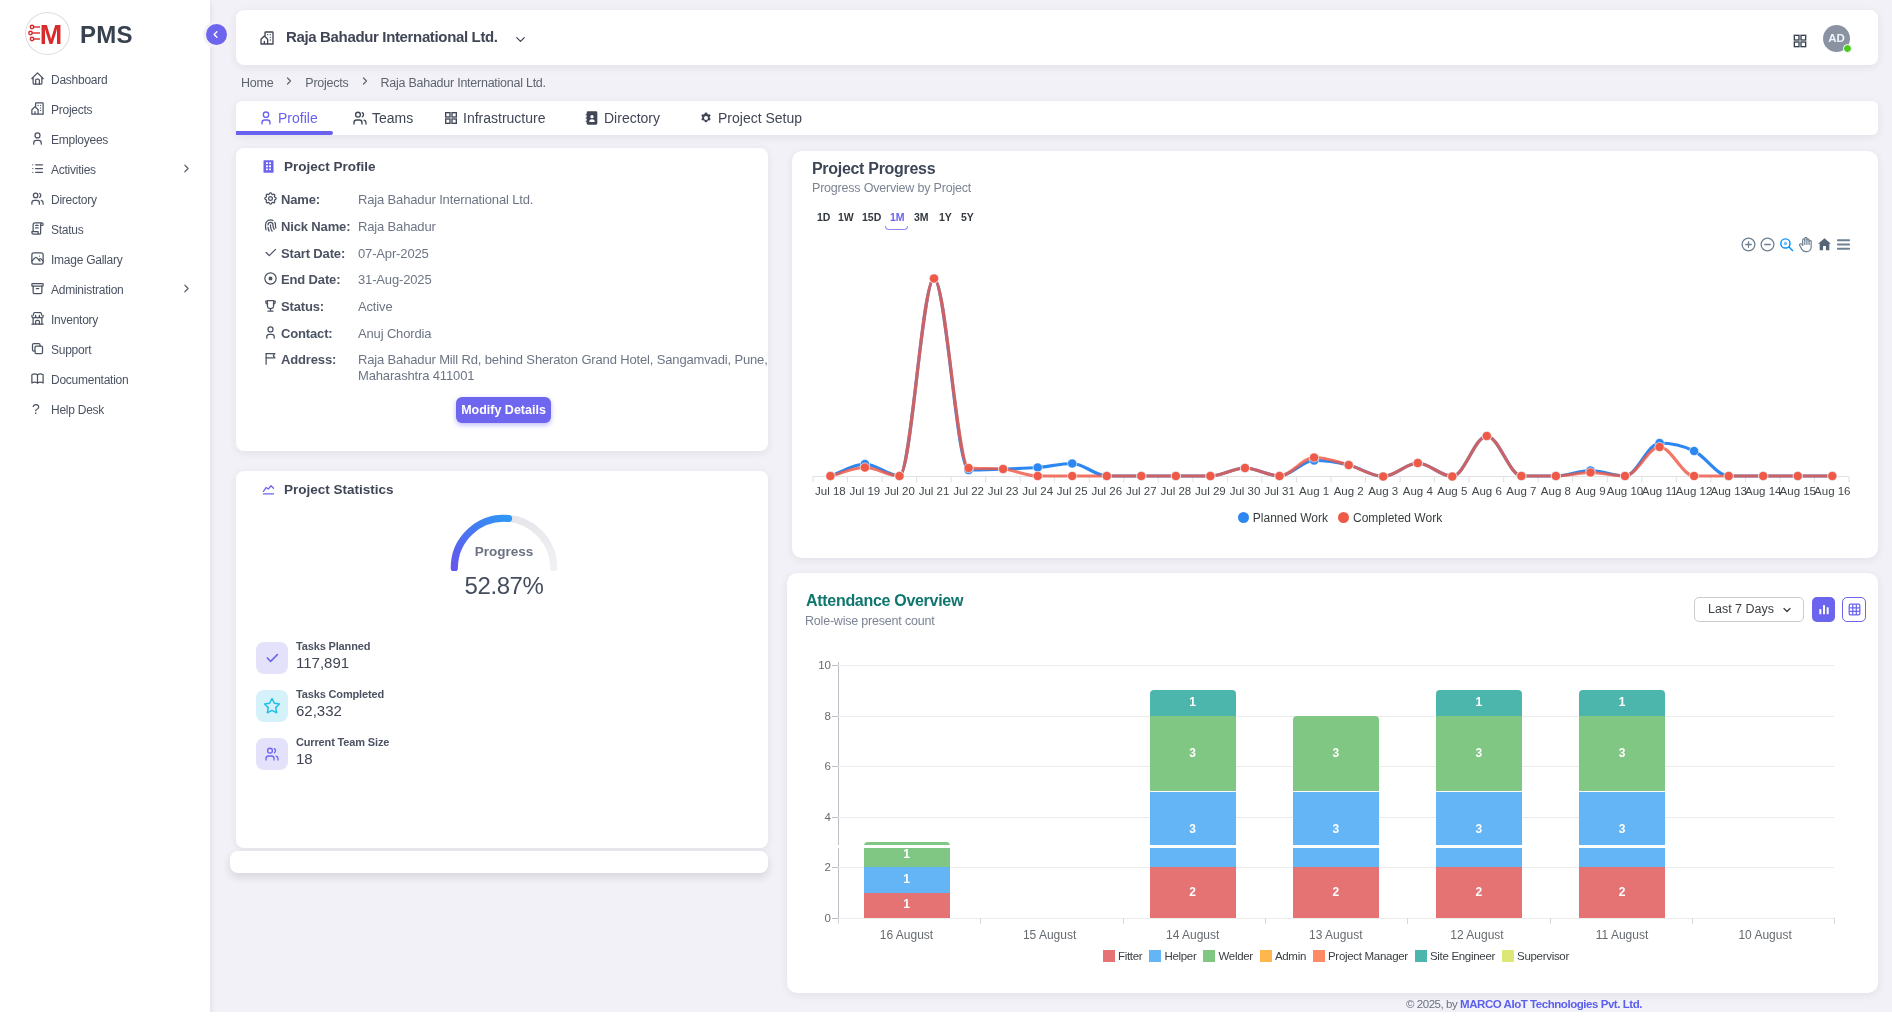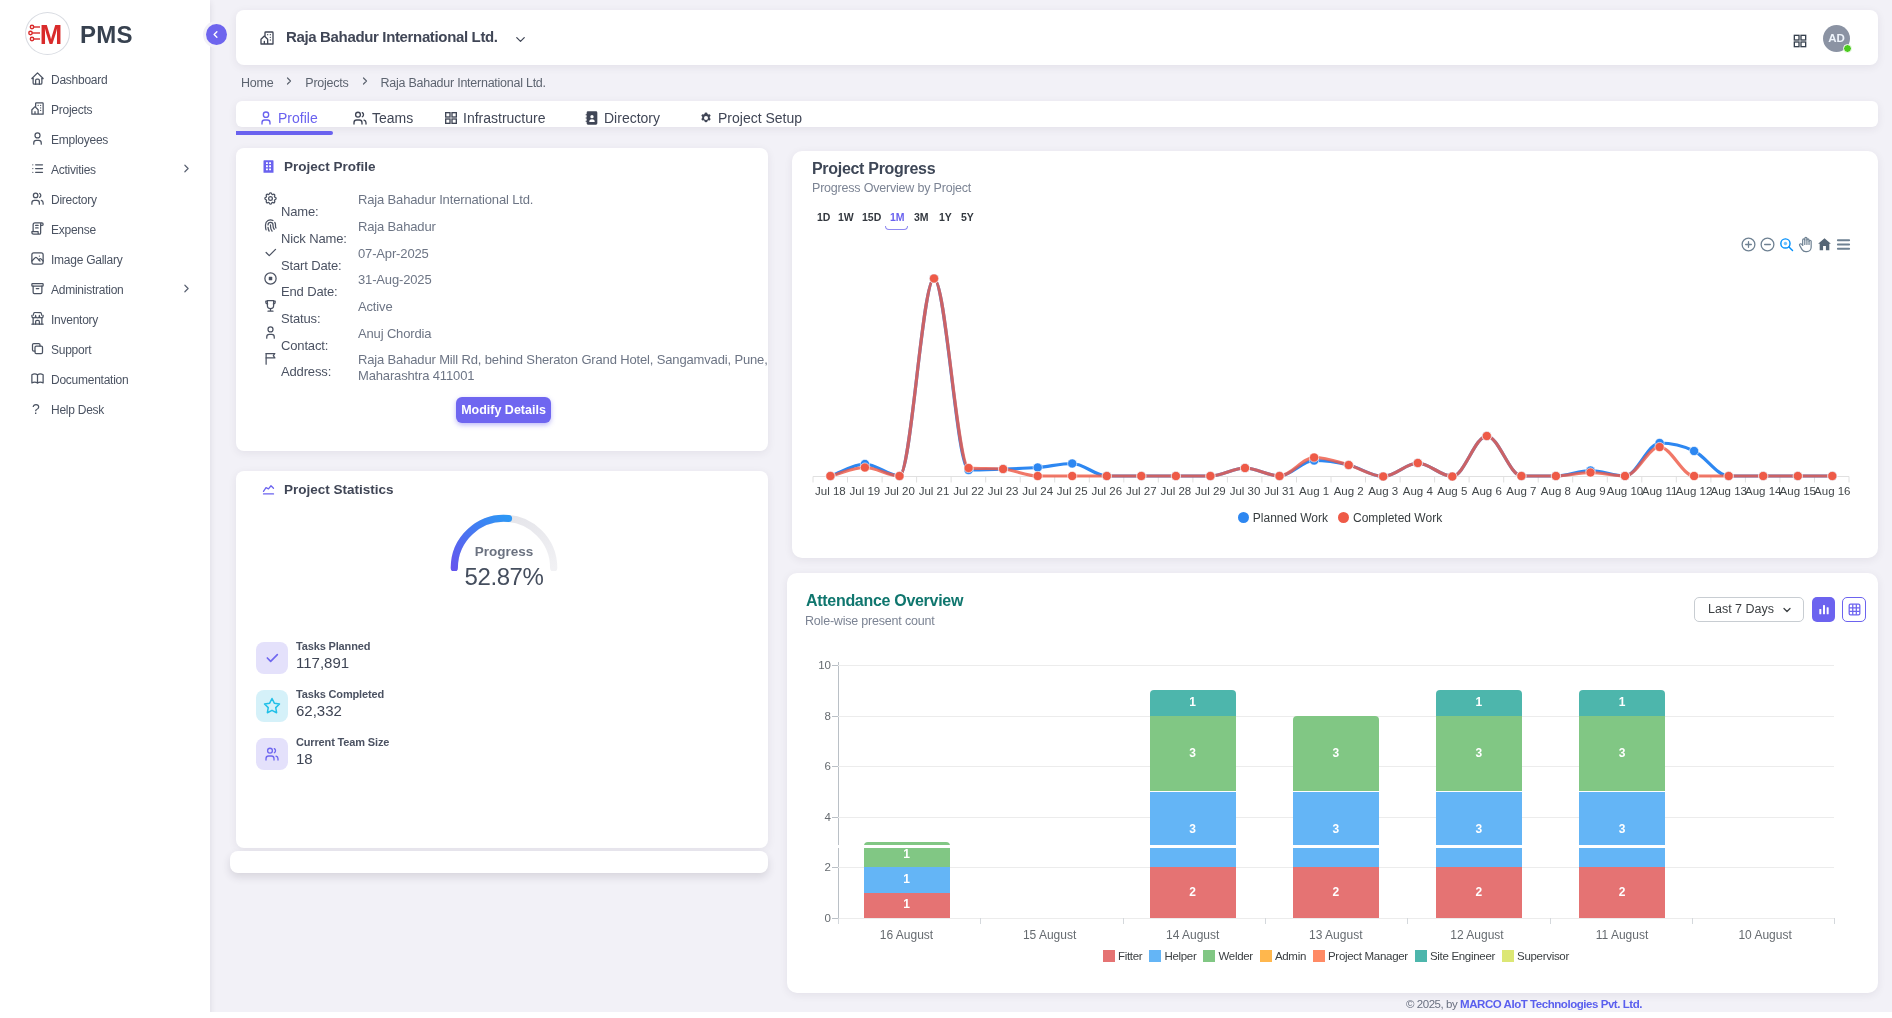--- a/index.html
+++ b/index.html
@@ -23,33 +23,33 @@
 #topbar .title{position:absolute;left:50px;top:18px;font-size:15px;letter-spacing:-0.35px;font-weight:600;color:#404656;}
 #topbar .chevd{position:absolute;left:277px;top:22px;color:#404656;}
 #topbar .grid{position:absolute;left:1556px;top:23px;color:#37414f;}
 #avatar{position:absolute;left:1587px;top:15px;width:27px;height:27px;border-radius:50%;background:#8b93a3;color:#eef4fb;font-size:11.5px;font-weight:bold;text-align:center;line-height:27px;}
 #avatar .dot{position:absolute;right:-2px;bottom:-1px;width:9px;height:9px;border-radius:50%;background:#4ccb1f;border:1px solid #fff;}
 
 #crumb{position:absolute;left:241px;top:75px;font-size:12.5px;letter-spacing:-0.25px;color:#5d6470;}
 #crumb span{margin:0;}
 #crumb .sep{display:inline-block;margin:0 10px;color:#5d6470;}
 
-#tabbar{left:236px;top:101px;width:1642px;height:26px;border-radius:6px;}
+#tabbar{left:236px;top:101px;width:1642px;height:34px;border-radius:6px;}
 .tab{position:absolute;top:0;height:34px;font-size:14px;font-weight:500;color:#404656;}
 .tab svg{position:absolute;left:0;top:9px;}
 .tab .lbl{position:absolute;left:20px;top:9px;white-space:nowrap;}
 .tab.active{color:#6a62ef;}
 #tab-underline{position:absolute;left:0;top:30px;width:97px;height:4px;background:#6a62ef;border-radius:0 2px 2px 0;}
 
 #card-profile{left:236px;top:148px;width:532px;height:303px;}
 .cardhead{position:absolute;left:25px;top:11px;white-space:nowrap;font-size:13.5px;font-weight:600;color:#404656;}
 .cardhead svg{display:inline-block;vertical-align:-3px;margin-right:8px;}
 .prow{position:absolute;left:27px;width:495px;font-size:13px;letter-spacing:-0.15px;color:#4b5262;}
 .prow svg{position:absolute;left:0;top:-1px;color:#4b5262;}
-.prow .plbl{position:absolute;left:18px;top:12px;font-weight:400;}
+.prow .plbl{position:absolute;left:18px;top:0;font-weight:700;}
 .prow .pval{position:absolute;left:95px;top:0;color:#6d7585;white-space:nowrap;width:420px;}
 #modify-btn{position:absolute;left:220px;top:249px;width:95px;height:26px;background:#6f66f0;border-radius:6px;color:#fff;font-size:12.5px;font-weight:bold;text-align:center;line-height:26px;box-shadow:0 2px 5px rgba(108,99,239,.45);}
 
 #card-stats{left:236px;top:471px;width:532px;height:377px;}
 #stats-tail{left:230px;top:851px;width:538px;height:22px;border-radius:8px;box-shadow:0 4px 9px rgba(47,43,61,.14);}
 .srow{position:absolute;left:20px;}
 .sicon{position:absolute;left:0;top:2px;width:32px;height:32px;border-radius:8px;}
 .srow .slbl{position:absolute;left:40px;top:0px;font-size:11px;letter-spacing:-0.15px;font-weight:bold;color:#4b5262;white-space:nowrap;}
 .srow .sval{position:absolute;left:40px;top:14px;font-size:15px;color:#3f4555;}
 
@@ -141,21 +141,21 @@
         <path d="M15.5 3.9a3.6 3.6 0 0 1 0 6.2"></path>
         <path d="M21 21v-2a4 4 0 0 0 -3 -3.85"></path>
       </svg>
       <span class="lbl">Directory</span>
     </div>
 <div class="nav-item" style="top:214px">
       <svg width="15" height="15" viewBox="0 0 24 24" fill="none" stroke="currentColor" stroke-width="2" stroke-linecap="round" stroke-linejoin="round">
         <path d="M15 21h-9a3 3 0 0 1 -3 -3v-1h10v2a2 2 0 0 0 4 0v-14a2 2 0 1 1 2 2h-2m2 -4h-11a3 3 0 0 0 -3 3v11"></path>
         <path d="M9 7l4 0M9 11l4 0"></path>
       </svg>
-      <span class="lbl">Expense</span>
+      <span class="lbl">Status</span>
     </div>
 <div class="nav-item" style="top:244px">
       <svg width="15" height="15" viewBox="0 0 24 24" fill="none" stroke="currentColor" stroke-width="2" stroke-linecap="round" stroke-linejoin="round">
         <path d="M15 8h.01"></path>
         <rect x="3" y="3" width="18" height="18" rx="3"></rect>
         <path d="M3 16l5 -5c.928 -.893 2.072 -.893 3 0l5 5"></path>
         <path d="M14 14l1 -1c.928 -.893 2.072 -.893 3 0l3 3"></path>
       </svg>
       <span class="lbl">Image Gallary</span>
     </div>
@@ -355,21 +355,21 @@
         </linearGradient>
         <linearGradient id="trackGrad" x1="0" y1="0" x2="1" y2="1">
           <stop offset="0" stop-color="#e0e0e6"></stop>
           <stop offset="1" stop-color="#f1f1f4"></stop>
         </linearGradient>
       </defs>
 <path d="M5.3 57 A 49.7 49.7 0 0 1 104.7 57" fill="none" stroke="url(#trackGrad)" stroke-width="7.2" stroke-linecap="round"></path>
 <path d="M5.3 57 A 49.7 49.7 0 0 1 59.5 7.5" fill="none" stroke="url(#gaugeGrad)" stroke-width="7.2" stroke-linecap="round"></path>
 </svg>
 <div class="abs" style="left:213px;top:73px;width:110px;text-align:center;font-size:13.5px;font-weight:bold;color:#6b7280;">Progress</div>
-<div class="abs" style="left:213px;top:92px;width:110px;text-align:center;font-size:24px;letter-spacing:-0.4px;color:#454e5e;">52.87%</div>
+<div class="abs" style="left:213px;top:101px;width:110px;text-align:center;font-size:24px;letter-spacing:-0.4px;color:#454e5e;">52.87%</div>
 <div class="srow" style="top:169px">
       <span class="sicon" style="background:#e4e1fb;">
         <svg style="margin:8px" width="16" height="16" viewBox="0 0 24 24" fill="none" stroke="#6f67f0" stroke-width="2.5" stroke-linecap="round" stroke-linejoin="round">
           <path d="M5 12l5 5l10 -10"></path>
         </svg>
       </span>
       <span class="slbl">Tasks Planned</span>
       <span class="sval">117,891</span>
     </div>
 <div class="srow" style="top:217px">

